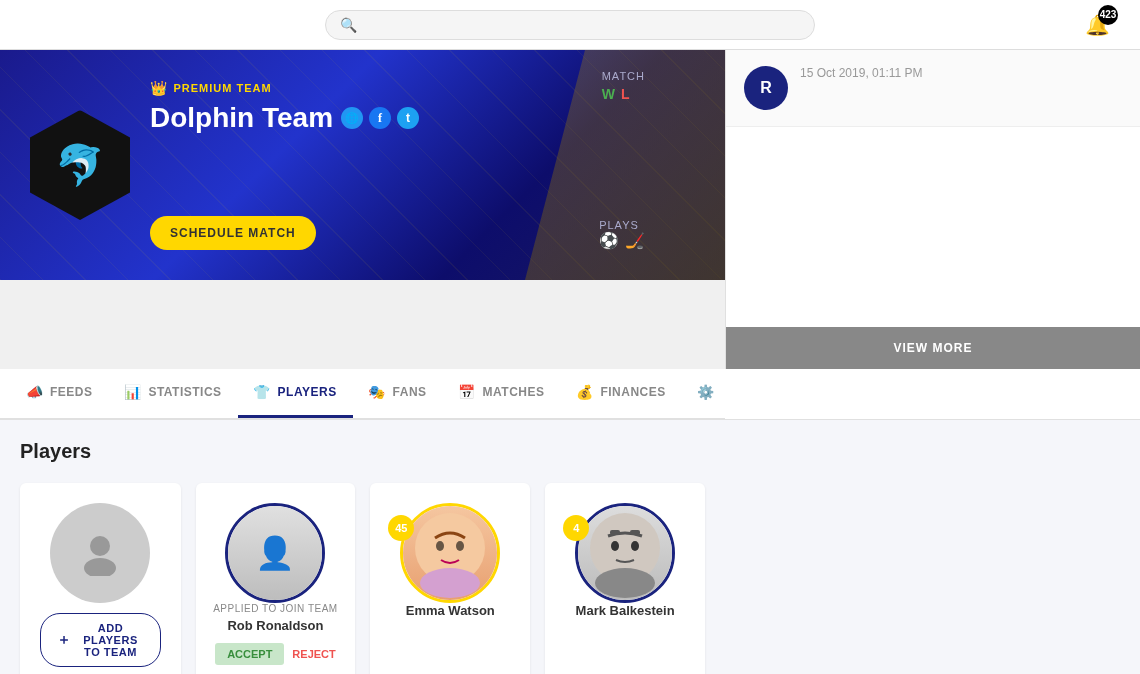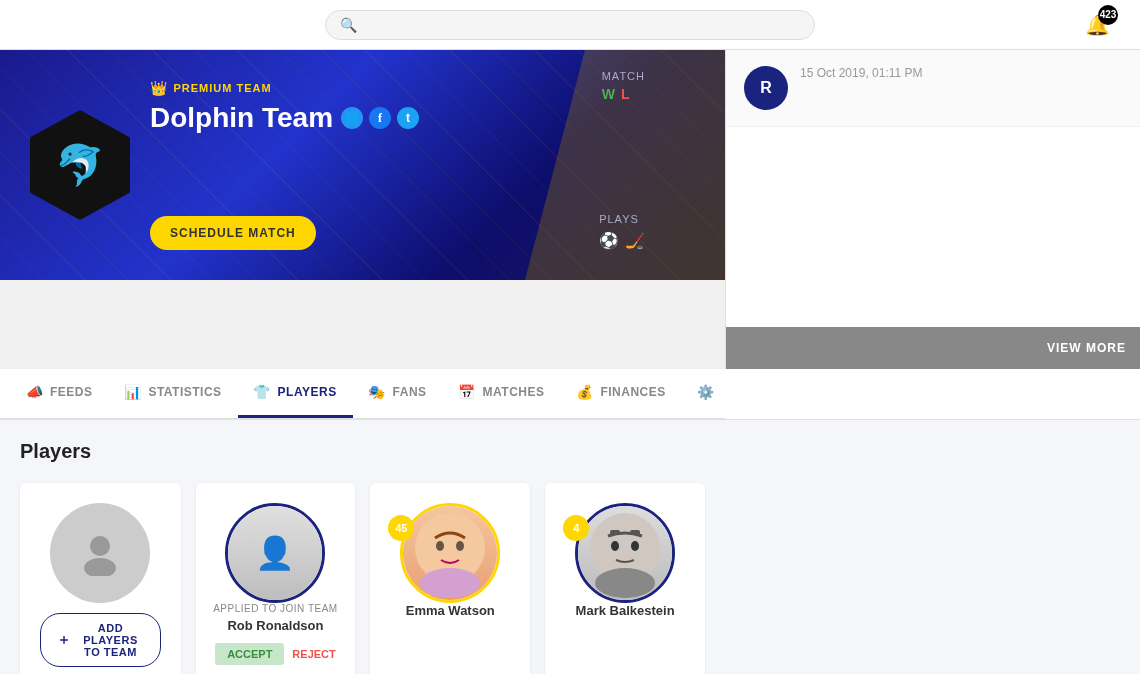--- a/index.html
+++ b/index.html
@@ -205,21 +205,20 @@
     .plays-section {
       position: absolute;
       right: 80px;
       bottom: 30px;
       color: #fff;
     }
     .plays-label {
       font-size: 11px;
       letter-spacing: 1px;
       color: #aac;
-      margin-bottom: 6px;
     }
     .sport-icons {
       display: flex;
       gap: 6px;
     }
 
     
     .nav-tabs {
       background: #fff;
       display: flex;
@@ -403,21 +402,21 @@
     .view-more-btn {
       width: 100%;
       background: #888;
       color: #fff;
       border: none;
       padding: 14px;
       font-size: 12px;
       font-weight: 700;
       letter-spacing: 1px;
       cursor: pointer;
-      text-align: right;
+      text-align: center;
       margin-top: 200px;
     }
 
     
     .avatar-circle-gray {
       width: 100px;
       height: 100px;
       border-radius: 50%;
       background: #ccc;
       display: flex;

